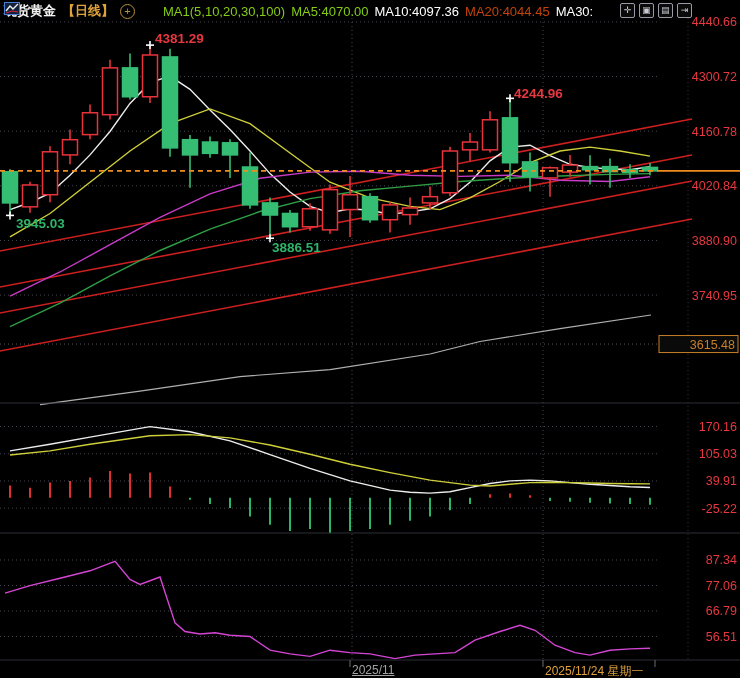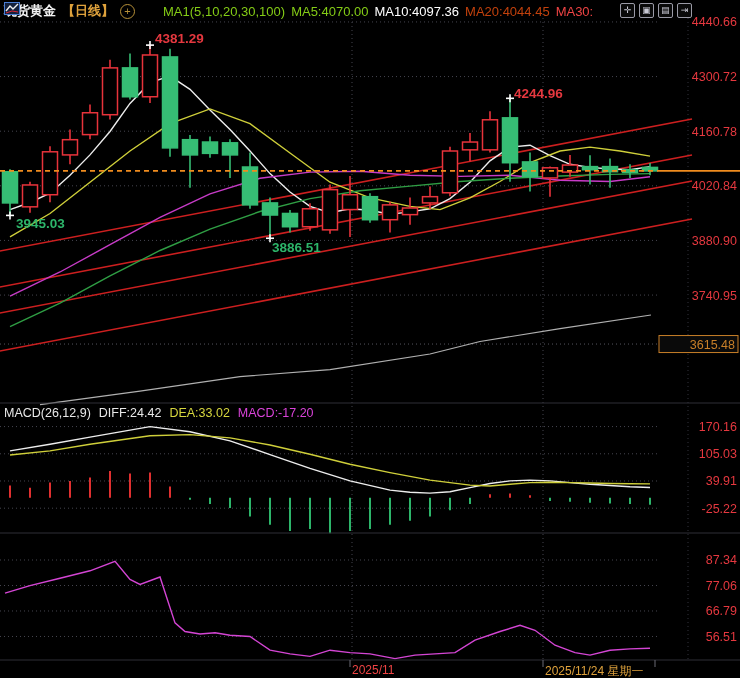--- a/index.html
+++ b/index.html
@@ -6,28 +6,28 @@
   .stage{position:relative;width:740px;height:678px;background:#000;overflow:hidden;
          font-family:"Liberation Sans",sans-serif;}
   svg{position:absolute;left:0;top:0;}
   .hdr{position:absolute;left:4px;top:2px;height:18px;display:flex;align-items:center;
        gap:6px;font-size:13px;white-space:nowrap;z-index:5;}
   .hdr .sym{color:#f2f2f2;font-weight:bold;}
   .hdr .per{color:#dfa23c;font-weight:bold;}
   .plus-ico{display:inline-flex;align-items:center;justify-content:center;width:13px;height:13px;
        border:1px solid #b79038;border-radius:50%;color:#b79038;font-size:11px;line-height:11px;}
   .chart-ico{display:inline-block;width:16px;height:13px;}
-  .hdr .w{color:#84cc16;} .hdr .y{color:#ffffff;} .hdr .m{color:#c2410c;} .hdr .g{color:#ef4444;}
+  .hdr .w{color:#84cc16;} .hdr .y{color:#ffffff;} .hdr .m{color:#c2410c;} .hdr .g{color:#ffffff;}
   .tools{position:absolute;top:3px;right:48px;display:flex;gap:4px;z-index:5;}
   .tool-ico{width:13px;height:13px;border:1px solid #9a9aa6;border-radius:2px;color:#c9c9d4;
        font-size:9px;line-height:13px;text-align:center;background:#0a0a0a;cursor:pointer;}
   .indrow{position:absolute;left:4px;display:flex;gap:8px;font-size:12.5px;white-space:nowrap;z-index:4;}
   .indrow .w{color:#e8e8e8;} .indrow .y{color:#d6d63e;} .indrow .m{color:#d943d9;}
   .foot{position:absolute;top:663px;font-size:12px;z-index:4;}
-  .foot.gray{color:#ef4444;} .foot.orange{color:#dfa23c;}
+  .foot.gray{color:#a3a3a3;text-decoration:underline;} .foot.orange{color:#dfa23c;}
   .wm{position:absolute;right:10px;bottom:22px;font-size:34px;font-weight:bold;color:#f5f5f5;
       letter-spacing:2px;text-shadow:2px 2px 2px #111;z-index:6;}
 </style>
 </head>
 <body>
 
 <div class="stage">
 
   <svg id="plot" width="740" height="678">
       <line x1="352" y1="14" x2="352" y2="660" stroke="#45454f" stroke-dasharray="1,3"></line>
@@ -215,24 +215,18 @@
     <span class="g">MA30:</span>
   </div>
 
   <div class="tools">
     <span class="tool-ico">✛</span>
     <span class="tool-ico">▣</span>
     <span class="tool-ico">▤</span>
     <span class="tool-ico">⇥</span>
   </div>
 
-  <div class="indrow" style="top:406px;">
-    <span class="w">MACD(26,12,9)</span>
-    <span class="w">DIFF:24.42</span>
-    <span class="y">DEA:33.02</span>
-    <span class="m">MACD:-17.20</span>
-  </div>
 
 
   <div class="foot gray" style="left:352px;">2025/11</div>
   <div class="foot orange" style="left:545px;">2025/11/24 星期一</div>
 
 </div>
 
 </body></html>

